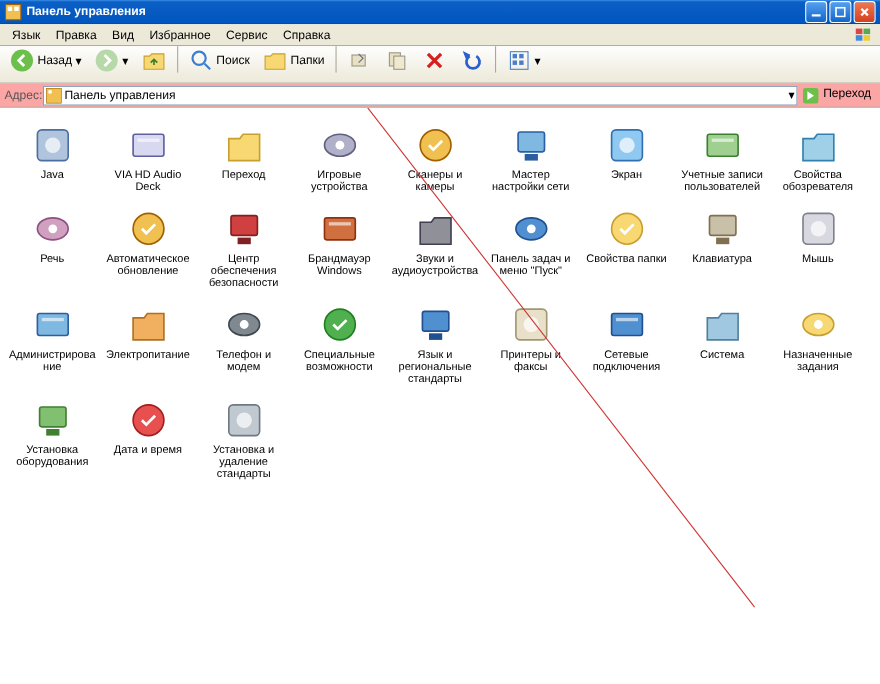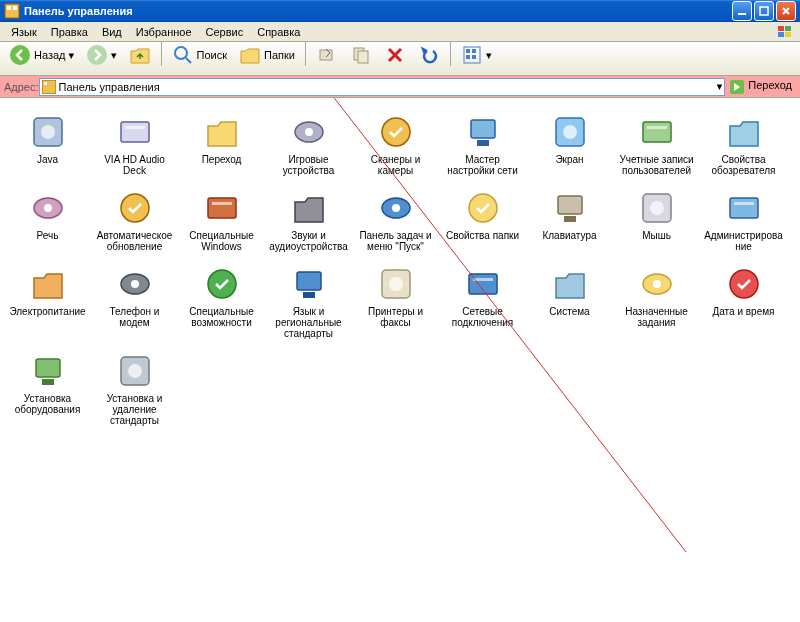--- a/index.html
+++ b/index.html
@@ -288,25 +288,34 @@
           <svg width="40" height="40">
             <circle cx="20" cy="20" r="14" fill="#f0c050" stroke="#a06000" stroke-width="1.5"></circle>
             <path d="M14 20l4 4 8-8" stroke="#fff" stroke-width="2.5" fill="none"></path>
           </svg>
         </div>
         <div class="lbl">Автоматическое обновление</div>
       </div>
       <div class="item">
         <div class="ic">
           <svg width="40" height="40">
+            <rect x="8" y="8" width="24" height="18" rx="2" fill="#d04040" stroke="#802020" stroke-width="1.5"></rect>
+            <rect x="14" y="28" width="12" height="6" fill="#802020"></rect>
+          </svg>
+        </div>
+        <div class="lbl">Центр обеспечения безопасности</div>
+      </div>
+      <div class="item">
+        <div class="ic">
+          <svg width="40" height="40">
             <rect x="6" y="10" width="28" height="20" rx="2" fill="#d07040" stroke="#903010" stroke-width="1.5"></rect>
             <rect x="10" y="14" width="20" height="3" fill="#fff" opacity="0.6"></rect>
           </svg>
         </div>
-        <div class="lbl">Специальные Windows</div>
+        <div class="lbl">Брандмауэр Windows</div>
       </div>
       <div class="item">
         <div class="ic">
           <svg width="40" height="40">
             <path d="M6 14h10l3-4h15v24H6z" fill="#909098" stroke="#404050" stroke-width="1.5"></path>
           </svg>
         </div>
         <div class="lbl">Звуки и аудиоустройства</div>
       </div>
       <div class="item">
@@ -420,34 +429,34 @@
           <svg width="40" height="40">
             <ellipse cx="20" cy="20" rx="14" ry="10" fill="#f7d873" stroke="#c8a030" stroke-width="1.5"></ellipse>
             <circle cx="20" cy="20" r="4" fill="#fff"></circle>
           </svg>
         </div>
         <div class="lbl">Назначенные задания</div>
       </div>
       <div class="item">
         <div class="ic">
           <svg width="40" height="40">
+            <rect x="8" y="8" width="24" height="18" rx="2" fill="#80c070" stroke="#408030" stroke-width="1.5"></rect>
+            <rect x="14" y="28" width="12" height="6" fill="#408030"></rect>
+          </svg>
+        </div>
+        <div class="lbl">Установка оборудования</div>
+      </div>
+      <div class="item">
+        <div class="ic">
+          <svg width="40" height="40">
             <circle cx="20" cy="20" r="14" fill="#e85050" stroke="#a02020" stroke-width="1.5"></circle>
             <path d="M14 20l4 4 8-8" stroke="#fff" stroke-width="2.5" fill="none"></path>
           </svg>
         </div>
         <div class="lbl">Дата и время</div>
-      </div>
-      <div class="item">
-        <div class="ic">
-          <svg width="40" height="40">
-            <rect x="8" y="8" width="24" height="18" rx="2" fill="#80c070" stroke="#408030" stroke-width="1.5"></rect>
-            <rect x="14" y="28" width="12" height="6" fill="#408030"></rect>
-          </svg>
-        </div>
-        <div class="lbl">Установка оборудования</div>
       </div>
       <div class="item">
         <div class="ic">
           <svg width="40" height="40">
             <rect x="6" y="6" width="28" height="28" rx="4" fill="#c0c8d0" stroke="#707880" stroke-width="1.5"></rect>
             <circle cx="20" cy="20" r="7" fill="#fff" opacity="0.7"></circle>
           </svg>
         </div>
         <div class="lbl">Установка и удаление стандарты</div>
       </div>

